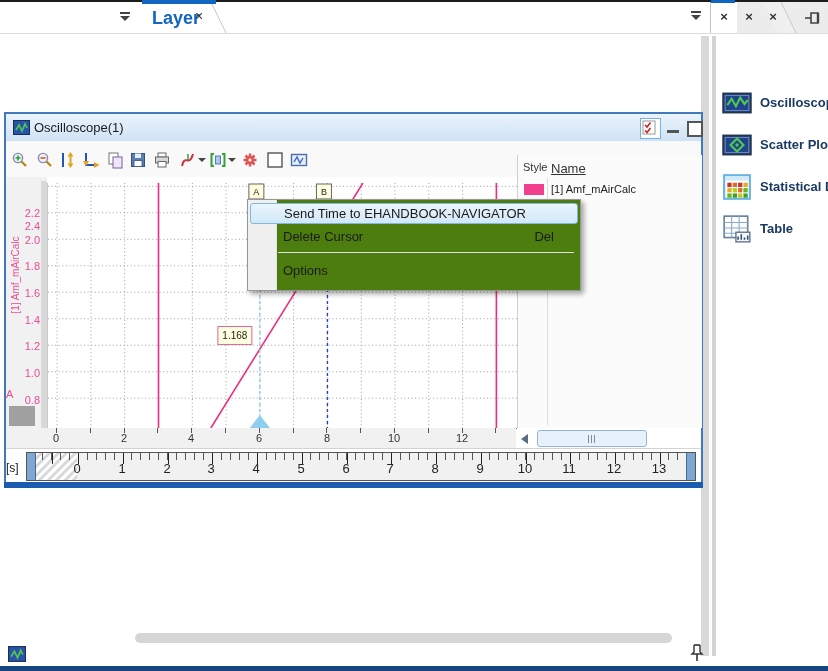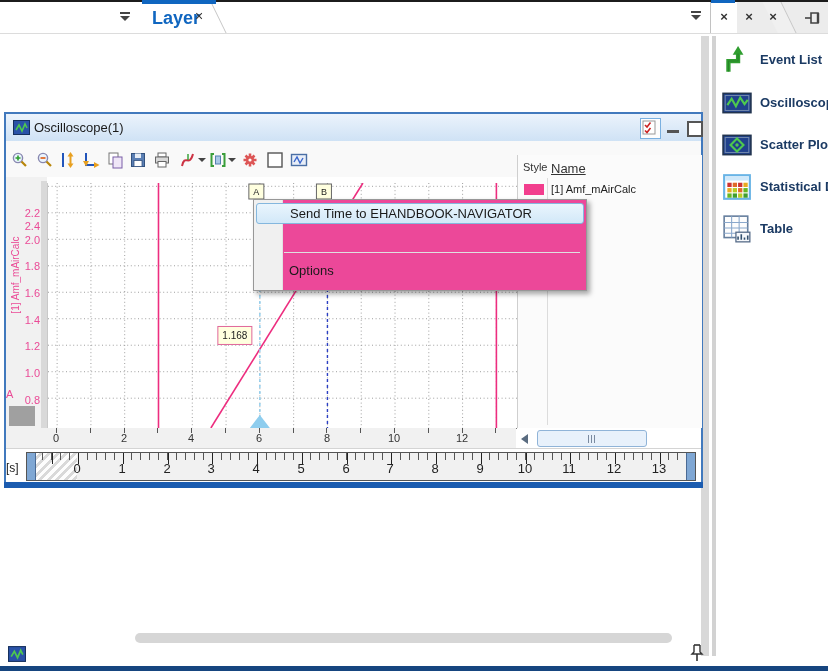--- a/index.html
+++ b/index.html
@@ -87,21 +87,21 @@
   .ruler-unit{left:6px;top:461px;font-size:12px;color:#222;}
   .ruler{left:26px;top:452px;width:670px;height:29px;background:#f1f1f1;border:1px solid #555;box-sizing:border-box;}
   .rcap{top:0;width:8px;height:27px;background:#7fa7d4;border-right:1px solid #4a6a94;position:absolute;}
   .rcap.right{right:0;border-left:1px solid #4a6a94;border-right:none;}
   .rhatch{position:absolute;left:8px;top:0;width:42px;height:27px;background:repeating-linear-gradient(135deg,#fdfdfd 0 3px,#d9d9d9 3px 6px);}
   .rticks-min{position:absolute;left:8px;top:0;width:653px;height:7px;background:repeating-linear-gradient(90deg,#555 0 1px,transparent 1px 8.95px);background-position:7px 0;}
   .rticks-maj{position:absolute;left:8px;top:0;width:653px;height:11px;background:repeating-linear-gradient(90deg,#222 0 1px,transparent 1px 44.77px);background-position:43px 0;}
   .rt{top:461px;width:24px;height:16px;text-align:center;font-size:13px;color:#222;}
 
   
-  .menu{left:253px;top:199px;width:332px;height:90px;background:#ec4899;border:1px solid #979797;box-shadow:3px 3px 5px rgba(0,0,0,.35);z-index:50;}
+  .menu{left:247px;top:199px;width:332px;height:90px;background:#4d7c0f;border:1px solid #979797;box-shadow:3px 3px 5px rgba(0,0,0,.35);z-index:50;}
   .menu-gutter{position:absolute;left:0;top:0;width:28px;height:100%;background:#f0f0f0;border-right:1px solid #e2e2e2;}
   .mi{position:absolute;left:2px;width:326px;height:21px;font-size:13px;color:#1a1a1a;line-height:21px;cursor:pointer;}
   .mi .t{position:absolute;left:33px;white-space:nowrap;}
   .mi .sc{position:absolute;right:22px;}
   .mi.hl{background:linear-gradient(#eaf5fd,#d2e8f8);border:1px solid #84b7de;border-radius:3px;height:19px;line-height:19px;}
   .menu-sep{position:absolute;left:30px;top:52px;width:296px;height:1px;background:#e0e0e0;}
 
   
   .bot-scroll{left:135px;top:633px;width:537px;height:10px;background:#d6d6d6;border-radius:5px;}
   .bot-bar{left:0;top:666px;width:828px;height:5px;background:#16457f;}
@@ -139,28 +139,20 @@
   <div class="abs rtab-x" style="left:765px;">×</div>
   <svg class="abs" style="left:804px;top:11px;" width="18" height="14" viewBox="0 0 18 14">
     <path d="M1 7 h6" stroke="#444" stroke-width="1.6" fill="none"></path>
     <path d="M7 2 h7 v10 h-7 z" fill="none" stroke="#444" stroke-width="1.6"></path>
     <path d="M14 2 v10" stroke="#444" stroke-width="2.4"></path>
   </svg>
 
   <div class="abs vstrip1"></div>
   <div class="abs vstrip2"></div>
 
-  <div class="abs palette-row" style="top:43px;">
-    <svg class="p-icon" width="30" height="30" viewBox="0 0 28 28">
-      <path d="M6 25 v-10 h9 v-7" fill="none" stroke="#2f9e2f" stroke-width="4"></path>
-      <polygon points="10,9 20,9 15,1" fill="#2f9e2f"></polygon>
-      <path d="M6 25 v-10 h9 v-7" fill="none" stroke="#186018" stroke-width="1" opacity="0.4"></path>
-    </svg>
-    <span class="p-lbl">Event List</span>
-  </div>
   <div class="abs palette-row" style="top:86px;">
     <svg class="p-icon" width="30" height="30" viewBox="0 0 28 28">
       <rect x="1" y="5" width="26" height="18" fill="#20418c" stroke="#22344f" stroke-width="1.5"></rect>
       <rect x="3" y="7" width="22" height="14" fill="none" stroke="#6f86ad" stroke-width="1"></rect>
       <polyline points="5,16 9,10 13,17 17,9 21,15 24,11" fill="none" stroke="#4ec94e" stroke-width="2"></polyline>
     </svg>
     <span class="p-lbl">Oscilloscope</span>
   </div>
   <div class="abs palette-row" style="top:128px;">
     <svg class="p-icon" width="30" height="30" viewBox="0 0 28 28">
@@ -381,20 +373,24 @@
   <span class="abs rt" style="left:557px;">11</span>
   <span class="abs rt" style="left:602px;">12</span>
   <span class="abs rt" style="left:647px;">13</span>
   <div class="abs osc-bottom"></div>
 
   <div class="abs menu">
     <div class="menu-gutter"></div>
     <div class="mi hl" style="top:3px;">
       <span class="t">Send Time to EHANDBOOK-NAVIGATOR</span>
     </div>
+    <div class="mi" style="top:26px;">
+      <span class="t">Delete Cursor</span>
+      <span class="sc">Del</span>
+    </div>
     <div class="menu-sep"></div>
     <div class="mi" style="top:60px;">
       <span class="t">Options</span>
     </div>
   </div>
 
   <div class="abs bot-scroll"></div>
   <svg class="abs" style="left:8px;top:645px;" width="18" height="18" viewBox="0 0 17 17">
     <rect x="0.5" y="1.5" width="16" height="14" fill="#2a52a8" stroke="#16305e"></rect>
     <polyline points="3,11 6,6 9,12 12,5 14,9" fill="none" stroke="#4ec94e" stroke-width="1.6"></polyline>

